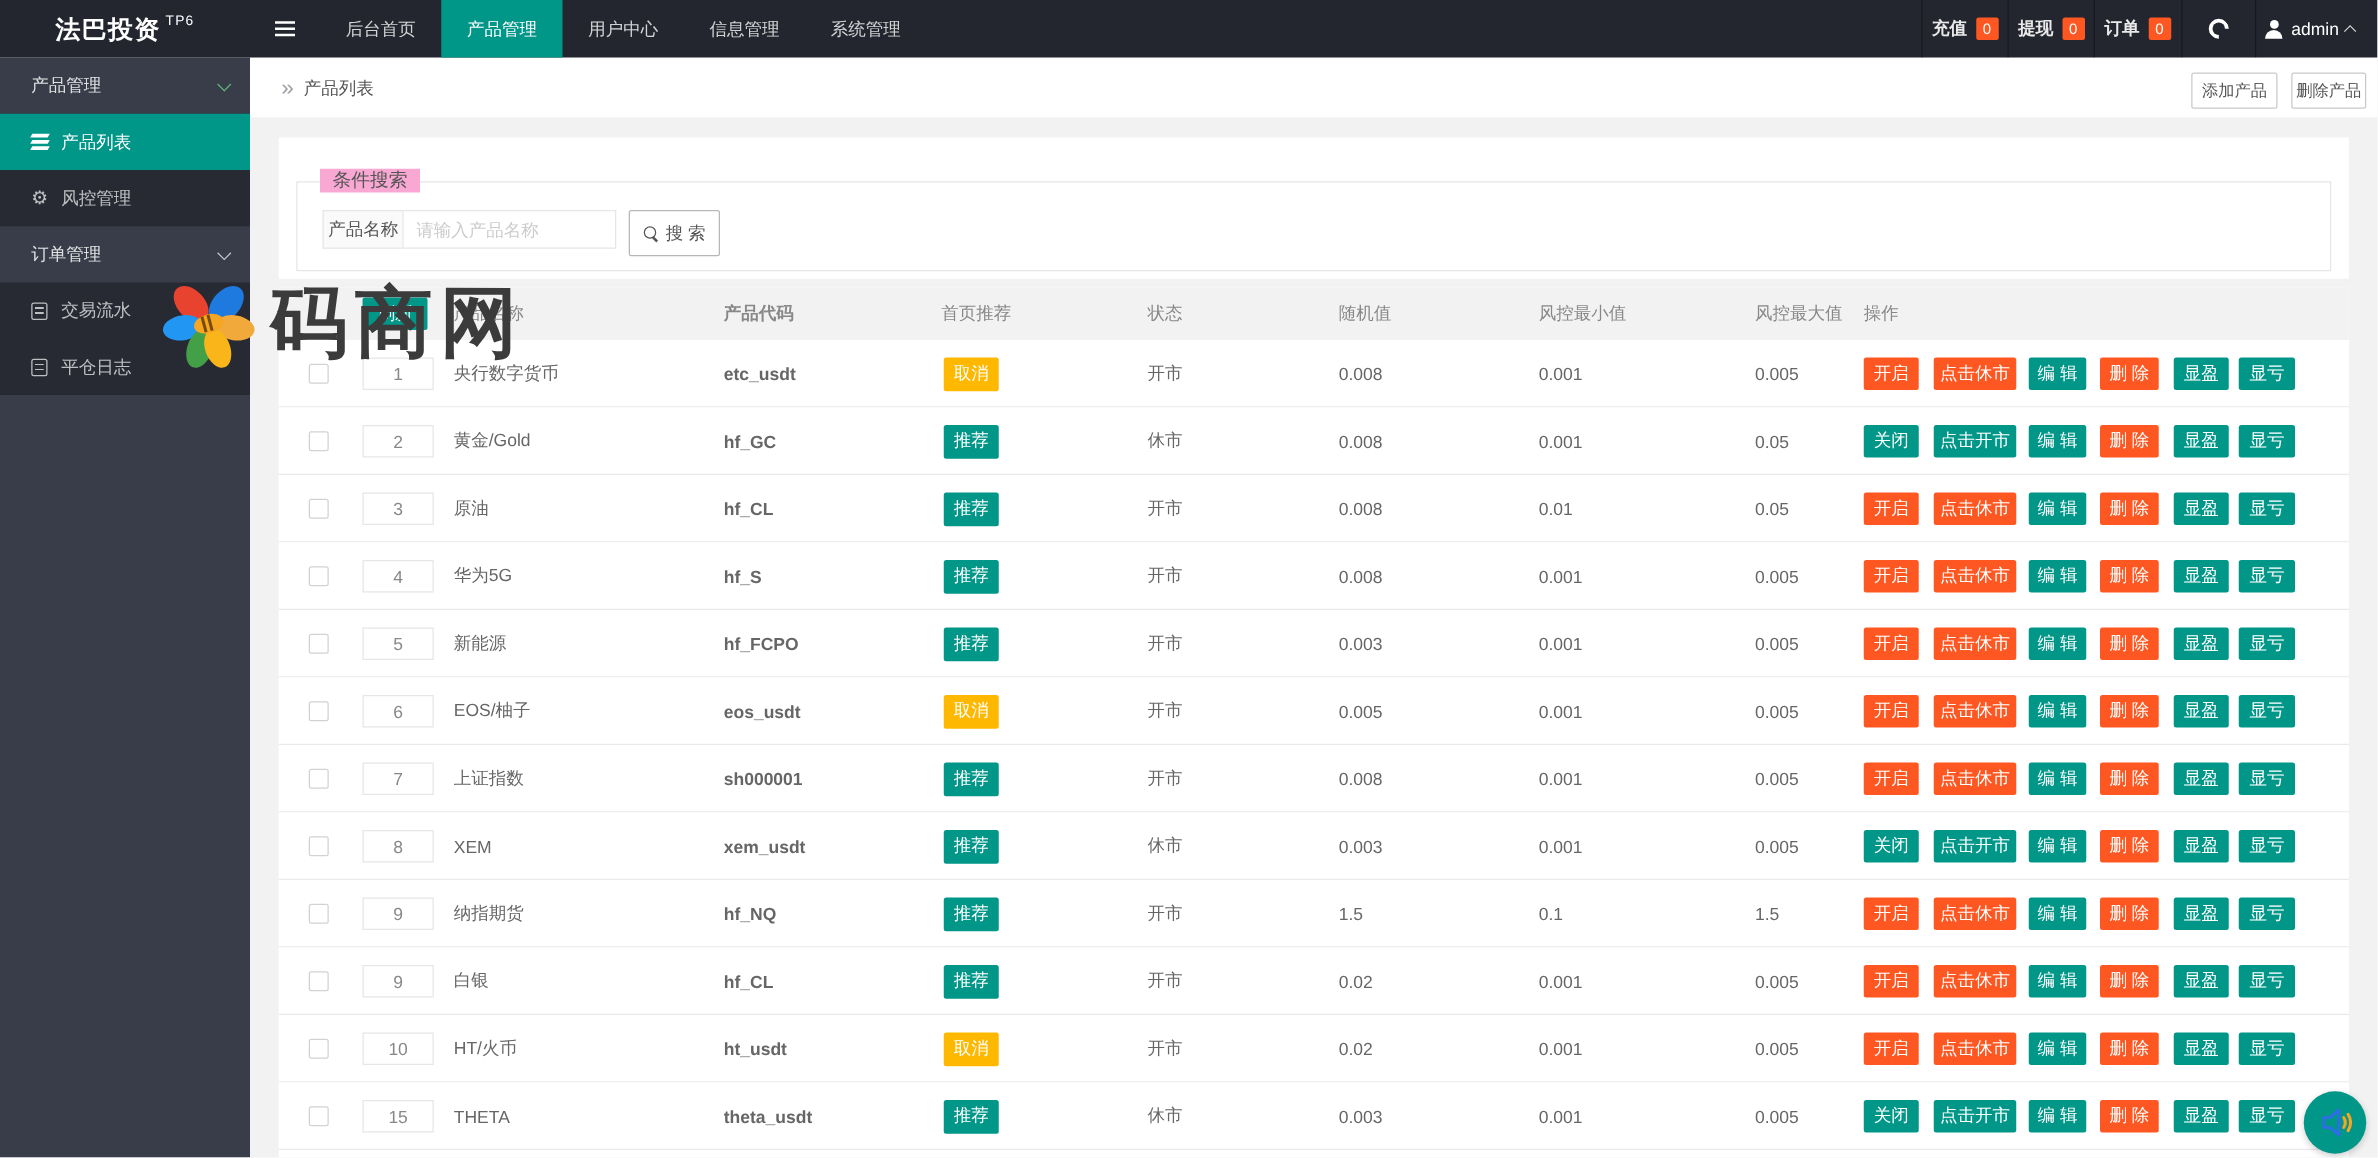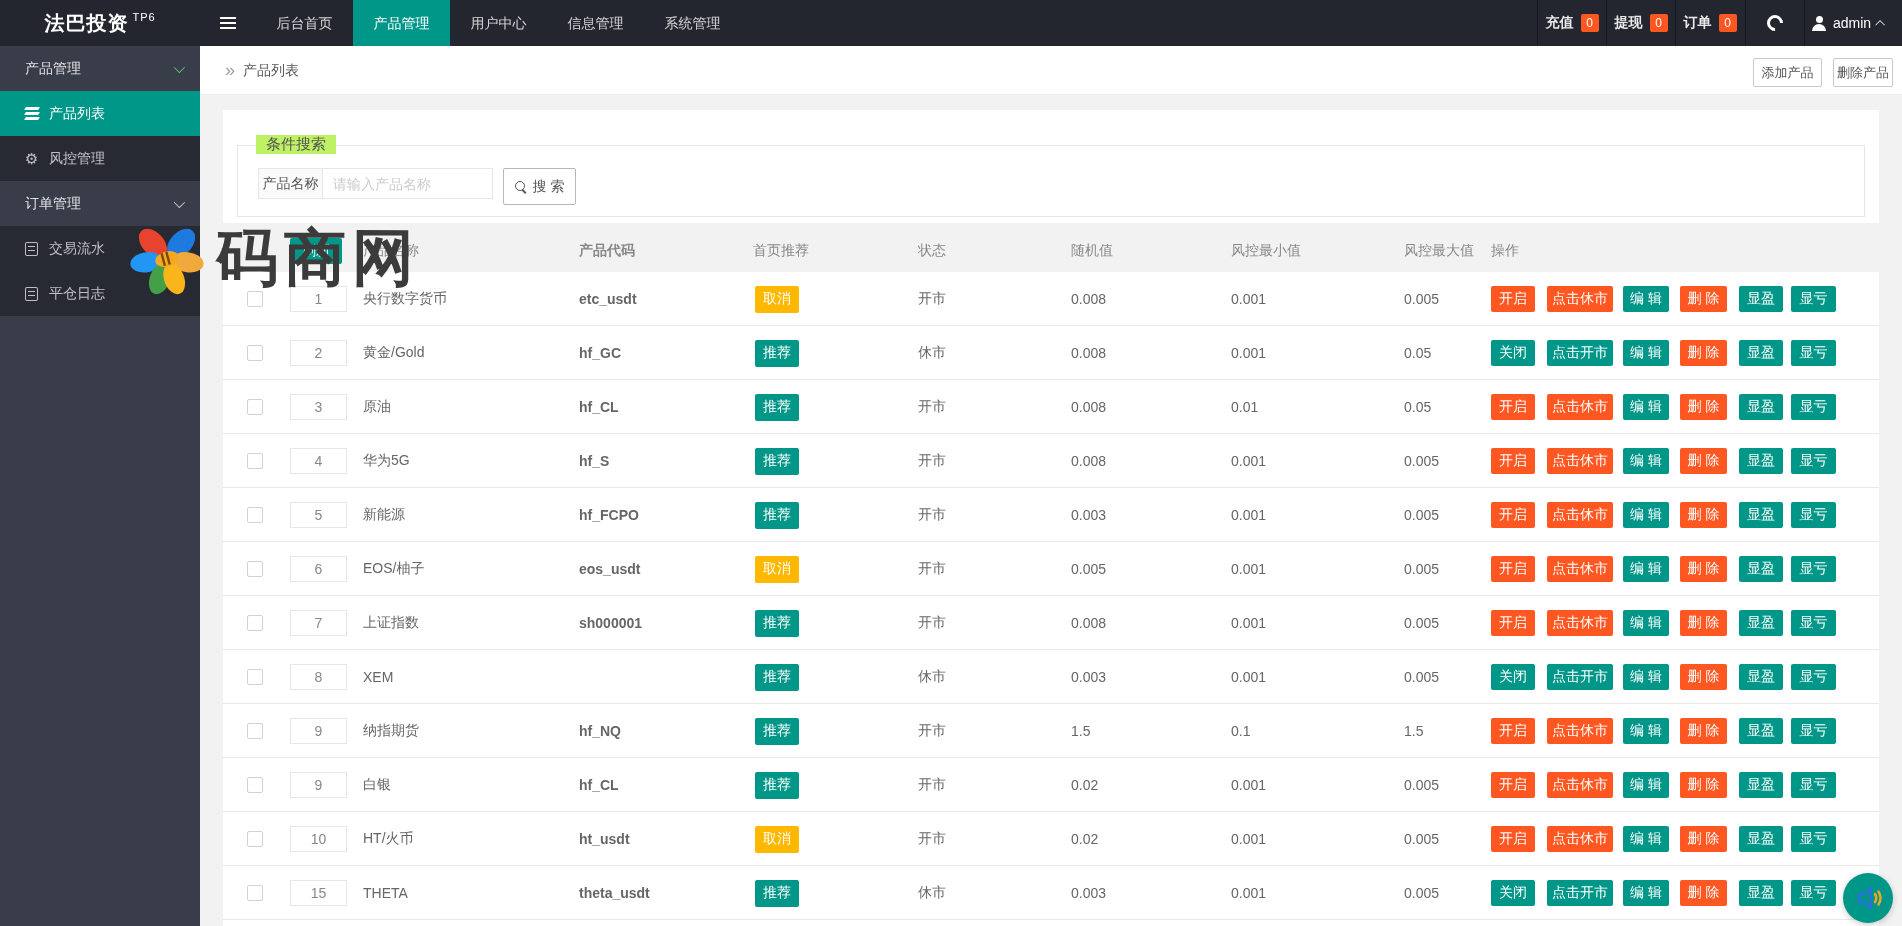--- a/index.html
+++ b/index.html
@@ -49,21 +49,21 @@
   .crumbbar { position:absolute; left:200px; top:46px; width:1702px; height:49px; background:#fff; border-bottom:1px solid #ededed; }
   .crumb { position:absolute; left:25px; top:0; height:49px; display:flex; align-items:center; gap:8px; color:#555; }
   .crumb .arrows { color:#9aa0a6; font-size:18px; line-height:1; transform:translateY(-1px); }
   .pgbtn { position:absolute; top:12px; height:29px; background:#fff; border:1px solid #c9c9c9; border-radius:2px; color:#555; font-size:13px; display:flex; align-items:center; justify-content:center; cursor:pointer; }
   .pgbtn.add { left:1553px; width:69px; }
   .pgbtn.del { left:1633px; width:60px; }
 
   
   .searchcard { position:absolute; left:223px; top:110px; width:1656px; height:113px; background:#fff; }
   .fieldset { position:absolute; left:14px; top:35px; width:1628px; height:72px; border:1px solid #e6e6e6; }
-  .legend { position:absolute; left:18px; top:-11px; background:#bef264; padding:0 10px; font-size:15px; color:#555; }
+  .legend { position:absolute; left:18px; top:-11px; background:#f9a8d4; padding:0 10px; font-size:15px; color:#555; }
   .f-label { position:absolute; left:20px; top:22px; width:65px; height:31px; background:#fafafa; border:1px solid #e6e6e6; display:flex; align-items:center; justify-content:center; color:#555; }
   .f-input { position:absolute; left:85px; top:22px; width:170px; height:31px; border:1px solid #e6e6e6; border-left:none; padding:0 10px; font-size:14px; color:#666; outline:none; font-family:inherit; }
   .f-input::placeholder { color:#ccc; }
   .searchbtn { position:absolute; left:265px; top:22px; width:73px; height:37px; background:#fff; border:1px solid #b7b7b7; border-radius:2px; display:flex; align-items:center; justify-content:center; gap:6px; color:#555; cursor:pointer; }
   .mag { position:relative; width:12px; height:12px; }
   .mag::before { content:""; position:absolute; left:0; top:0; width:8px; height:8px; border:1.6px solid #555; border-radius:50%; }
   .mag::after { content:""; position:absolute; left:8.5px; top:8.5px; width:1.8px; height:5px; background:#555; transform:rotate(-45deg); }
 
   
   .tablecard { position:absolute; left:223px; top:230px; width:1656px; height:696px; background:#fff; }
@@ -334,20 +334,21 @@
         <div class="abtn b-market c-orange">点击休市</div>
         <div class="abtn b-edit c-teal">编 辑</div>
         <div class="abtn b-del c-orange">删 除</div>
         <div class="abtn b-win c-teal">显盈</div>
         <div class="abtn b-loss c-teal">显亏</div>
       </div>
       <div class="tr">
         <div class="cb"></div>
         <div class="sortbox">8</div>
         <div class="td col-name">XEM</div>
+        <div class="td col-code">xem_usdt</div>
         <div class="badge c-teal">推荐</div>
         <div class="td col-status">休市</div>
         <div class="td col-random">0.003</div>
         <div class="td col-min">0.001</div>
         <div class="td col-max">0.005</div>
         <div class="abtn b-toggle c-teal">关闭</div>
         <div class="abtn b-market c-teal">点击开市</div>
         <div class="abtn b-edit c-teal">编 辑</div>
         <div class="abtn b-del c-orange">删 除</div>
         <div class="abtn b-win c-teal">显盈</div>

